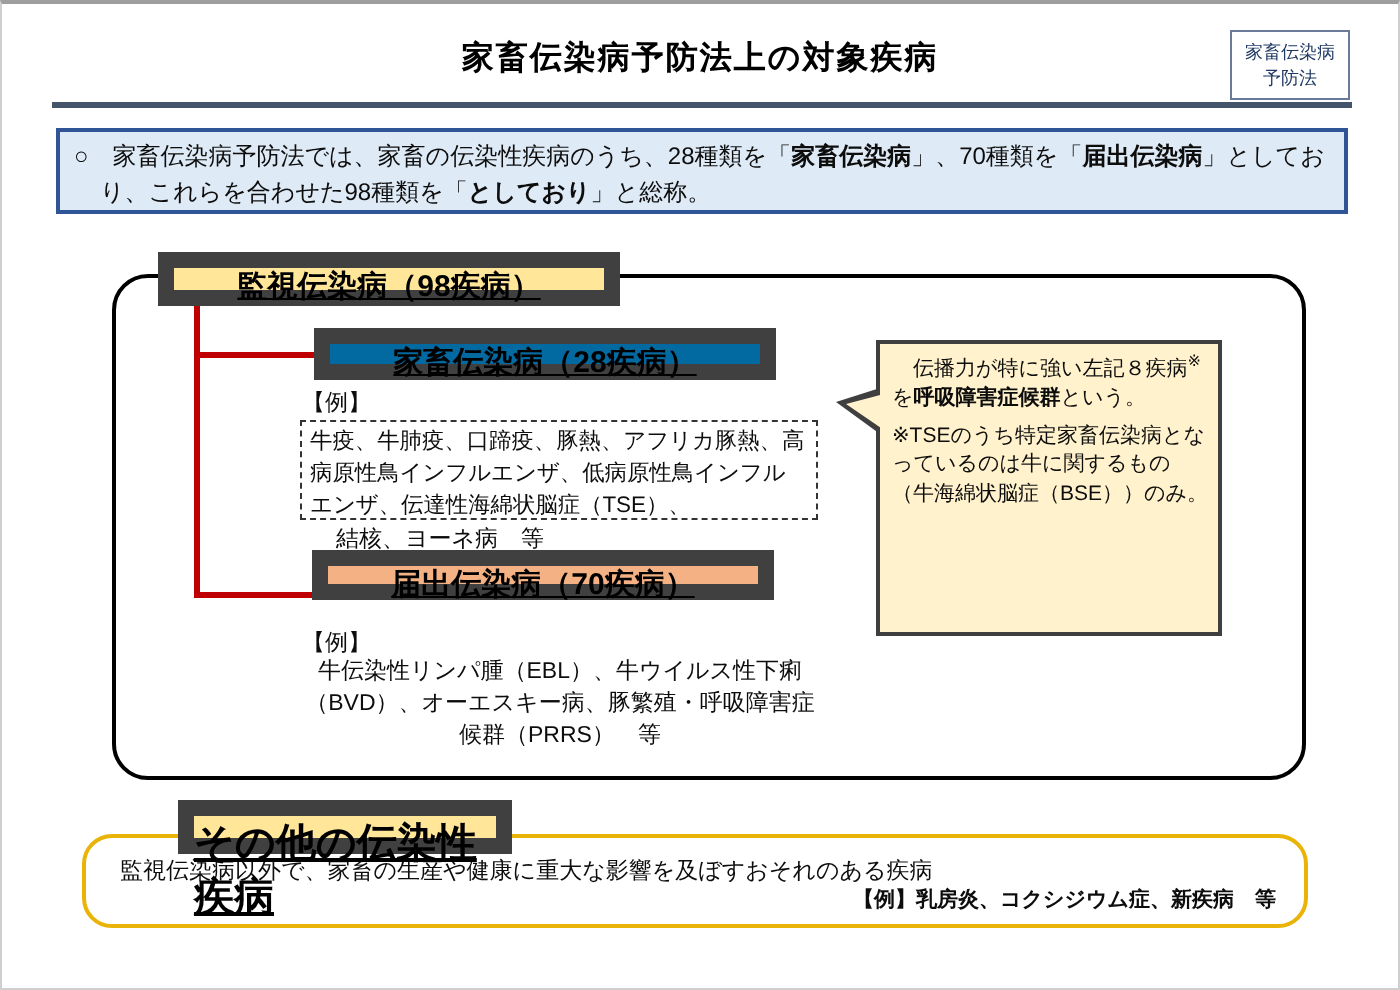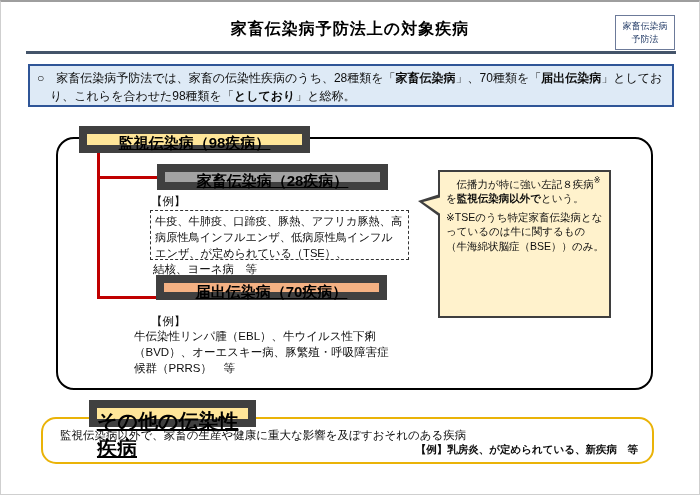--- a/index.html
+++ b/index.html
@@ -37,36 +37,36 @@
   .connector { position:absolute; background:#C00000; }
   .conn-v { top:151px; left:96px; width:3px; height:146px; }
   .conn-h1 { top:174px; left:96px; width:62px; height:3px; }
   .conn-h2 { top:294px; left:96px; width:61px; height:3px; }
 
   .head-box {
     position:absolute; border:8px solid #404040; display:flex; justify-content:center;
     font-weight:bold; color:#000; z-index:3;text-decoration:underline;
   }
   .kanshi-box  { top:124px; left:78px;  width:231px; height:27px; background:#FFE699; font-size:15px; }
-  .kachiku-box { top:162px; left:156px; width:231px; height:26px; background:#a3a3a3; font-size:15px; }
+  .kachiku-box { top:162px; left:156px; width:231px; height:26px; background:#0369a1; font-size:15px; }
   .todokede-box{ top:273px; left:155px; width:231px; height:25px; background:#F4B183; font-size:15px; }
   .other-box   { top:398px; left:88px;  width:167px; height:27px; background:#FFE699; font-size:20px; }
 
   .example-label { position:absolute; font-size:11.5px; color:#0d0d0d; }
   .ex1 { top:192px; left:150px; }
   .ex2 { top:312px; left:150px; }
 
   .dashed-box {
     position:absolute; top:208px; left:149px; width:259px; height:50px;
     border:1.5px dashed #333; padding:2px 4px; font-size:11.2px; line-height:1.43; color:#0d0d0d;
   }
-  .rest-list { position:absolute; top:260px; left:152px; font-size:11.5px; color:#0d0d0d;font-family:Liberation Serif, serif; }
+  .rest-list { position:absolute; top:260px; left:167px; font-size:11.5px; color:#0d0d0d;font-family:Liberation Serif, serif; }
   .todokede-list {
-    position:absolute; top:326px; left:133px; width:262px;
-    font-size:11.5px; line-height:1.4; color:#0d0d0d;
+    position:absolute; top:326px; left:148px; width:262px;
+    font-size:11.5px; line-height:1.4; color:#0d0d0d;text-align:center;
   }
 
   .callout {
     position:absolute; top:168px; left:437px; width:173px; height:148px;
     background:#FFF2CC; border:2px solid #3f3f3f; padding:4px 5px 3px 6px;
     font-size:10.5px; line-height:1.36; color:#0d0d0d; z-index:2;
   }
   .callout p { margin:0; }
   .callout .note { margin-top:5px; }
   .callout-tail-outer {
@@ -114,41 +114,41 @@
   <div class="head-box kanshi-box">
     <span>監視伝染病（98疾病）</span>
   </div>
 
   <div class="head-box kachiku-box">
     <span>家畜伝染病（28疾病）</span>
   </div>
 
   <div class="example-label ex1">【例】</div>
 
-  <div class="dashed-box">牛疫、牛肺疫、口蹄疫、豚熱、アフリカ豚熱、高病原性鳥インフルエンザ、低病原性鳥インフルエンザ、が定められている（TSE）、</div>
+  <div class="dashed-box">牛疫、牛肺疫、口蹄疫、豚熱、アフリカ豚熱、高病原性鳥インフルエンザ、低病原性鳥インフルエンザ、伝達性海綿状脳症（TSE）、</div>
 
   <div class="rest-list">結核、ヨーネ病　等</div>
 
   <div class="head-box todokede-box">
     <span>届出伝染病（70疾病）</span>
   </div>
 
   <div class="example-label ex2">【例】</div>
 
   <div class="todokede-list">牛伝染性リンパ腫（EBL）、牛ウイルス性下痢（BVD）、オーエスキー病、豚繁殖・呼吸障害症候群（PRRS）　等</div>
 
   <div class="callout-tail-outer"></div>
   <div class="callout">
-    <p><span>　伝播力が特に強い左記８疾病</span><span class="sup">※</span><span>を</span><span class="b">監視伝染病以外で</span><span>という。</span></p>
+    <p><span>　伝播力が特に強い左記８疾病</span><span class="sup">※</span><span>を</span><span class="b">呼吸障害症候群</span><span>という。</span></p>
     <p class="note">※TSEのうち特定家畜伝染病となっているのは牛に関するもの（牛海綿状脳症（BSE））のみ。</p>
   </div>
   <div class="callout-tail-inner"></div>
 
   <div class="bottom-container">
     <div class="other-desc">監視伝染病以外で、家畜の生産や健康に重大な影響を及ぼすおそれのある疾病</div>
-    <div class="other-examples">【例】乳房炎、が定められている、新疾病　等</div>
+    <div class="other-examples">【例】乳房炎、コクシジウム症、新疾病　等</div>
   </div>
 
   <div class="head-box other-box">
     <span>その他の伝染性疾病</span>
   </div>
 
 </div>
 
 </body></html>

